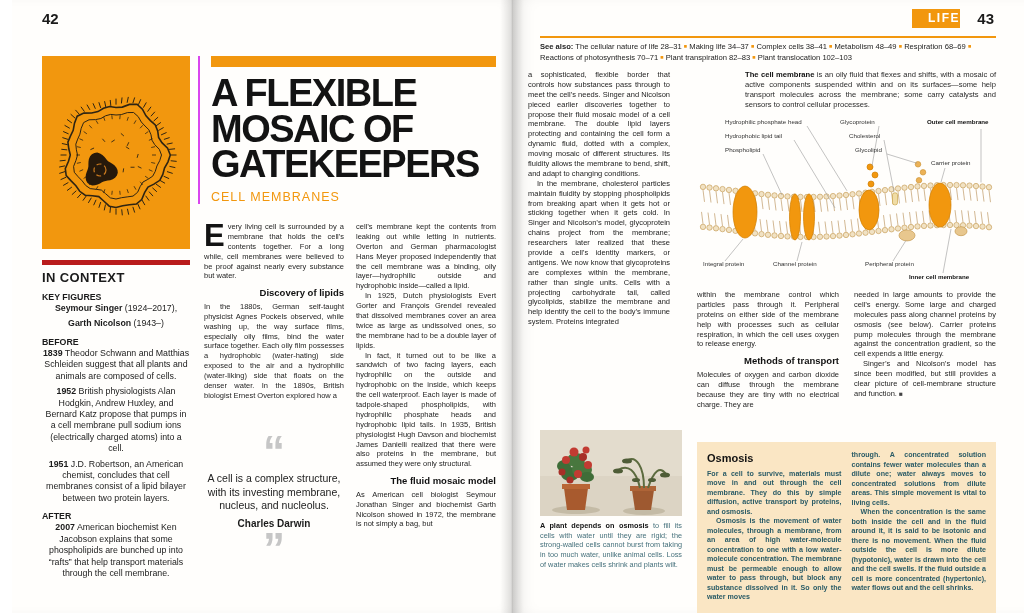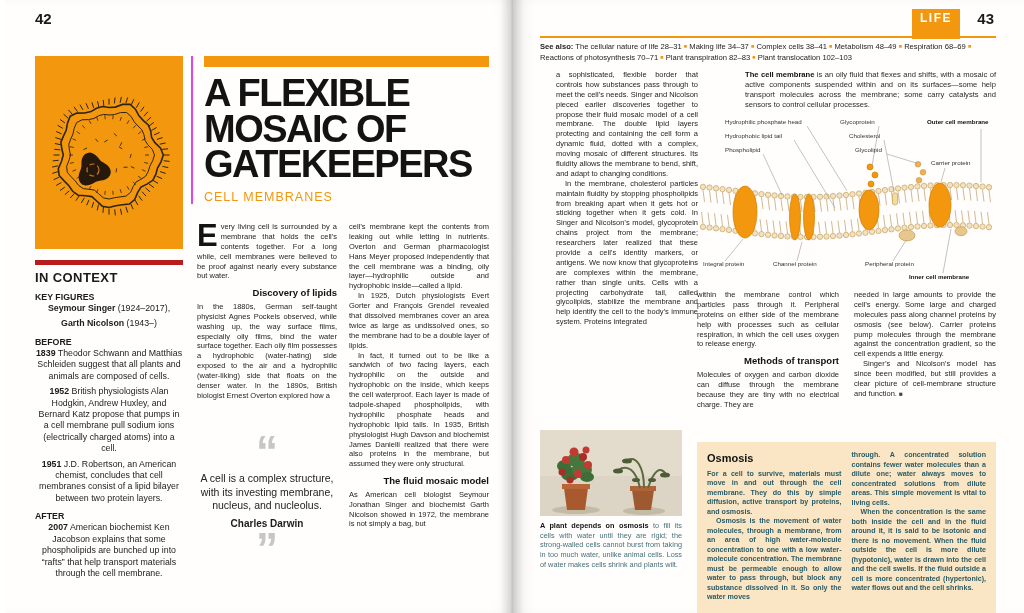--- a/index.html
+++ b/index.html
@@ -1,20 +1,20 @@
 <!DOCTYPE html>
 <html style="--accent: #F2970E; --osmosis-bg: #FAE6C4; --teal: #2A5B66; --caption-teal: #46717C;"><head>
 <meta charset="utf-8">
 <style>
   * { box-sizing: border-box; margin: 0; padding: 0; }
   html, body { width: 1024px; height: 613px; overflow: hidden; background: #d8d8d8;
     font-family: "Liberation Sans", "DejaVu Sans", sans-serif; color: #1b1b1b; }
   .spread { position: absolute; left: 0; top: 0; width: 1024px; height: 613px; background: #fff; }
   .page { position: absolute; top: 0; width: 512px; height: 613px; background: #fffefc; }
-  #page-left { left: 5px; box-shadow: inset -16px 0 22px -16px rgba(0,0,0,0.22); padding-left: 24px; }
+  #page-left { left: 12px; box-shadow: inset -16px 0 22px -16px rgba(0,0,0,0.22); padding-left: 24px; }
   #page-right { left: 512px; box-shadow: inset 16px 0 22px -16px rgba(0,0,0,0.22); }
   .gutter { position: absolute; left: 500px; top: 0; width: 24px; height: 613px; z-index: 6; pointer-events: none;
     background: linear-gradient(90deg, rgba(0,0,0,0) 0%, rgba(0,0,0,0.10) 45%, rgba(0,0,0,0.16) 50%, rgba(0,0,0,0.10) 55%, rgba(0,0,0,0) 100%); }
 
   
   #pn-left { position: absolute; left: 30px; top: 10px; font-size: 15px; font-weight: bold; }
   #cell-illo { position: absolute; left: 30px; top: 56px; width: 148px; height: 193px; }
   #cell-illo svg { display: block; }
   #title-block { position: absolute; left: 186px; top: 56px; width: 298px; border-left: 2px solid #d946ef; padding-left: 11px; }
   .title-bar { height: 11px; background: var(--accent, #F2970E); margin-bottom: 9px; }
@@ -34,28 +34,28 @@
   #lp-col1 { left: 192px; top: 222px; width: 140px; }
   #lp-col2 { left: 344px; top: 222px; width: 140px; }
   .dropcap { float: left; font-size: 31px; line-height: 0.82; font-weight: bold; margin: 1px 3px 0 0; color: #131313; }
 
   #quote-block { position: absolute; left: 192px; top: 440px; width: 140px; text-align: center; }
   .qmark { font-size: 44px; font-weight: bold; color: #c6c6c6; line-height: 0.55; height: 24px; }
   .qtext { font-size: 10.5px; line-height: 1.3; margin: 8px 0 5px; color: #222; }
   .qattr { font-size: 10px; font-weight: bold; margin-bottom: 8px; }
 
   
-  .life-badge { position: absolute; top: 9px; right: 64px; width: 48px; height: 30px; background: var(--accent, #F2970E);
-    color: #fff; font-size: 12px; font-weight: bold; text-align: center; line-height: 19px; letter-spacing: 1.5px; }
+  .life-badge { position: absolute; top: 9px; right: 64px; width: 48px; height: 19px; background: var(--accent, #F2970E);
+    color: #fff; font-size: 12px; font-weight: bold; text-align: right; line-height: 19px; letter-spacing: 1.5px; }
   #pn-right { position: absolute; top: 10px; right: 30px; font-size: 15px; font-weight: bold; }
   #see-also { position: absolute; left: 28px; top: 36px; width: 456px; border-top: 2px solid var(--accent, #F2970E);
     padding-top: 3px; font-size: 7.6px; line-height: 1.45; color: #222; }
   .sep { color: var(--accent, #F2970E); font-size: 5.5px; vertical-align: 1.5px; }
 
-  #rp-col1 { left: 44px; top: 70px; width: 142px; }
+  #rp-col1 { left: 16px; top: 70px; width: 142px; }
   #diagram { position: absolute; left: 185px; top: 70px; width: 299px; }
   .diag-caption { font-size: 7.6px; line-height: 1.32; text-align: justify; color: #2a2a2a; margin-bottom: 3px; margin-left: 48px; }
   .diag-caption b { color: #111; }
   #membrane-svg { display: block; }
   #membrane-svg text { font-family: "Liberation Sans", sans-serif; }
   #rp-col2 { left: 185px; top: 290px; width: 142px; }
   #rp-col3 { left: 342px; top: 290px; width: 142px; }
   .endmark { color: #444; font-size: 6.5px; }
 
   #plant-photo { position: absolute; left: 28px; top: 430px; width: 142px; height: 86px; }

